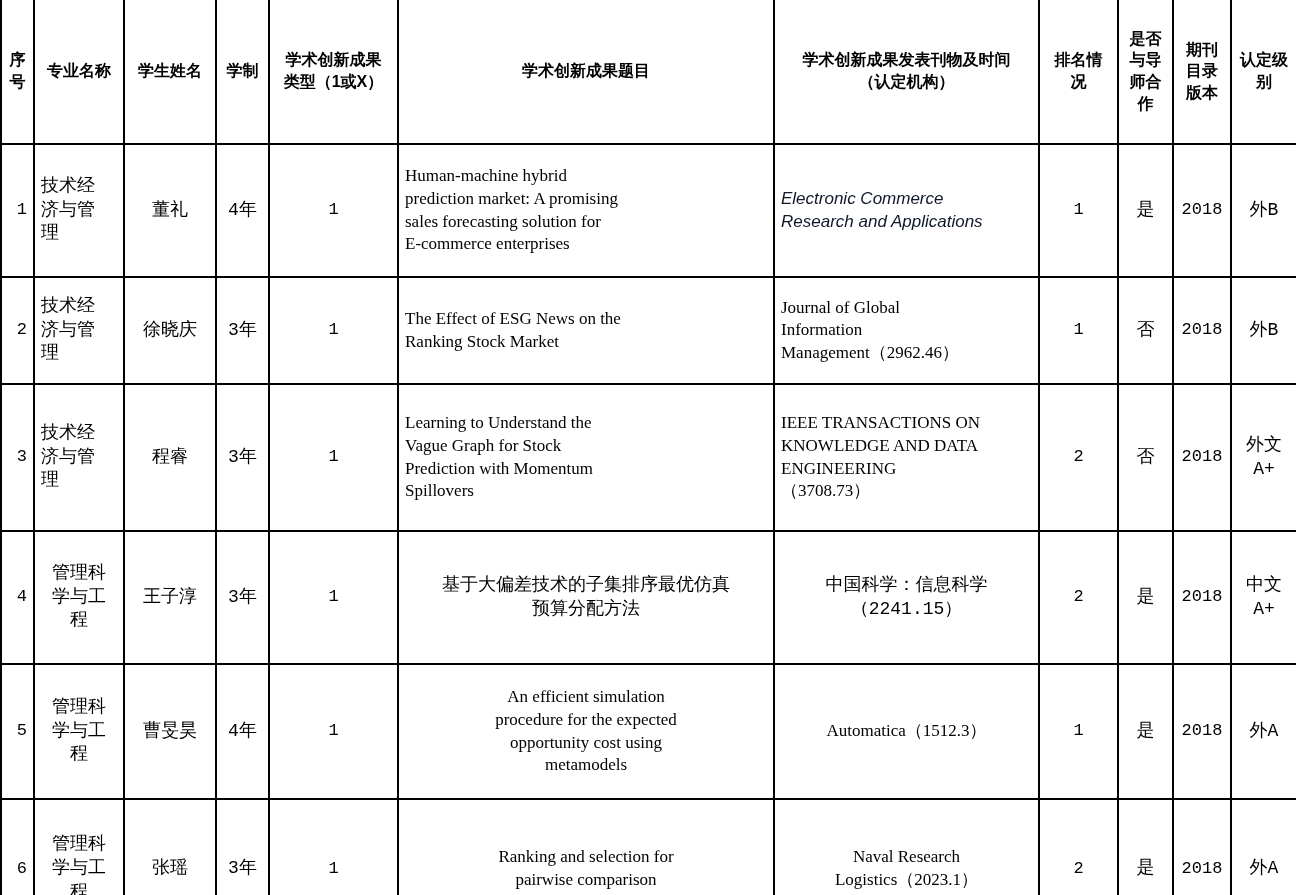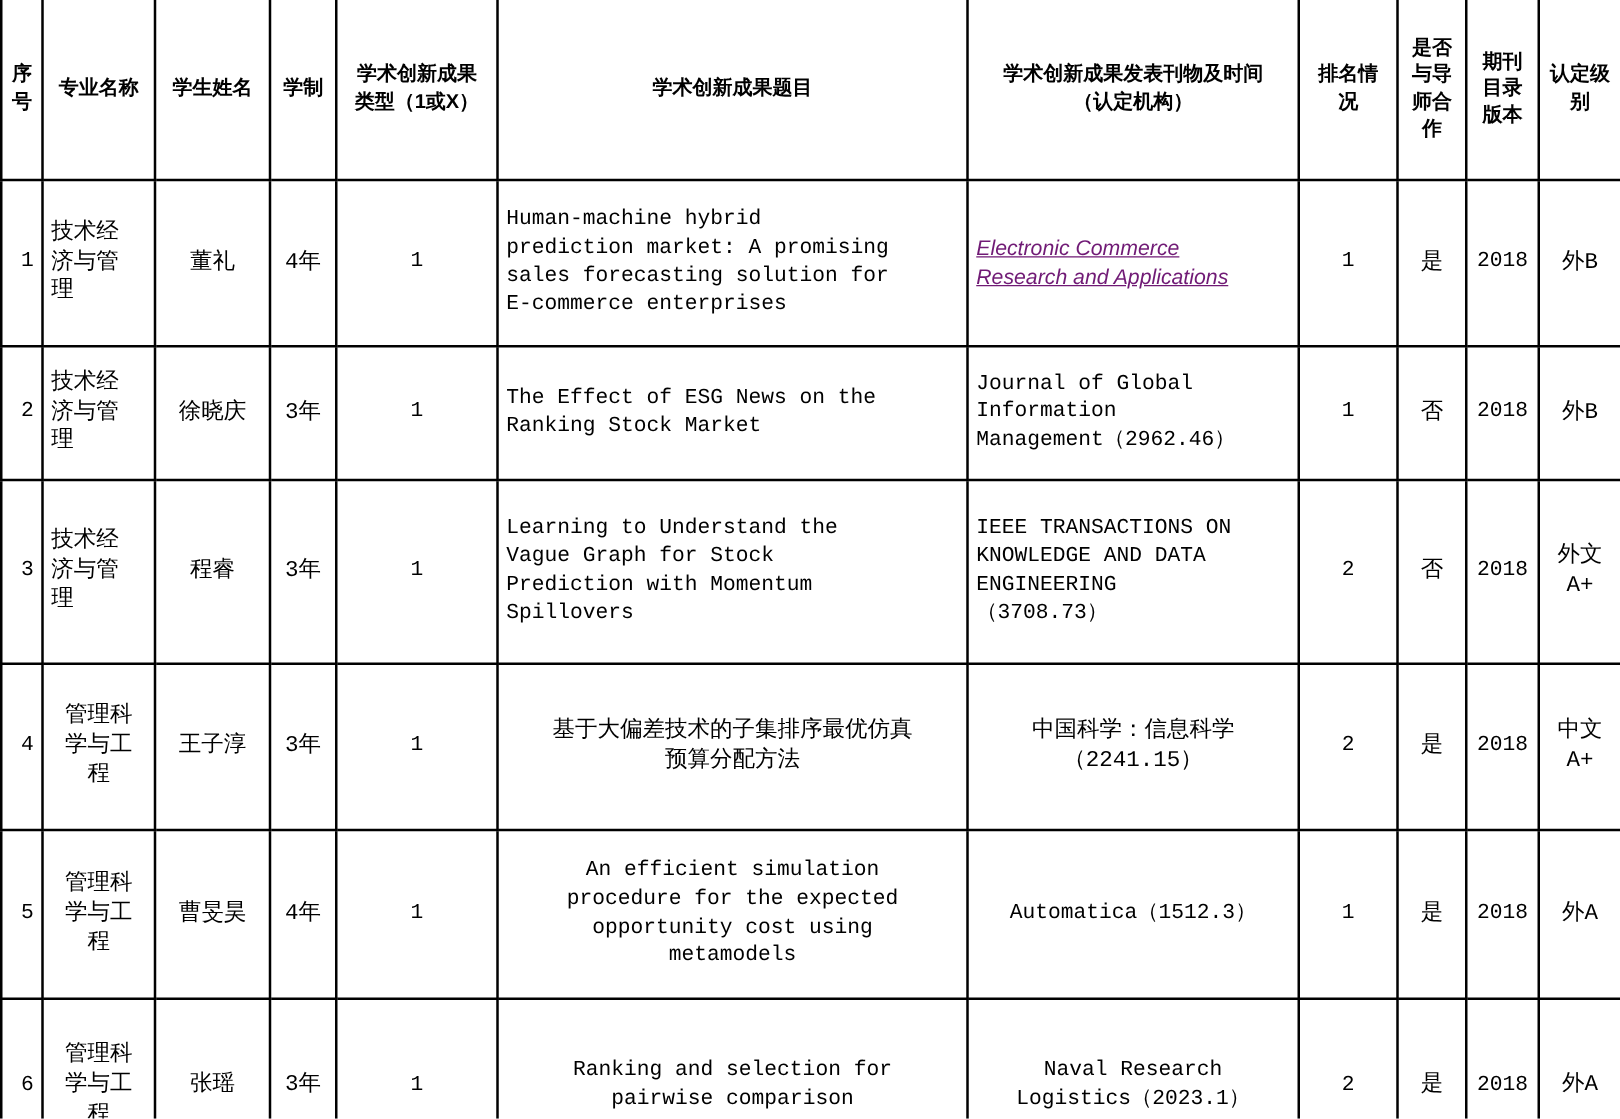--- a/index.html
+++ b/index.html
@@ -36,29 +36,28 @@
     font-weight: bold;
     font-size: 16px;
     text-align: center;
     line-height: 1.35;
   }
   th.small-h { font-size: 15px; }
   
   td { font-size: 18px; }
   td.zh { font-family: Liberation Mono, monospace; }
   td.en {
-    font-family: Liberation Mono, monospace;
+    font-family: Liberation Serif, serif;
     font-size: 17px;
   }
   td.pub-italic {
     font-family: "Liberation Sans", "DejaVu Sans", sans-serif;
     font-style: italic;
-    color: #701a75;
-    font-size: 17px;
-    text-decoration: underline;
+    color: #0f172a;
+    font-size: 17px;
   }
   td.al { text-align: left; }
   td.ac { text-align: center; margin-top: 15px; }
   td.num {
     text-align: right;
     padding-right: 3px;
     font-family: "Liberation Mono", "DejaVu Sans Mono", monospace;
     font-size: 17px;
   }
   td.mid-num {

